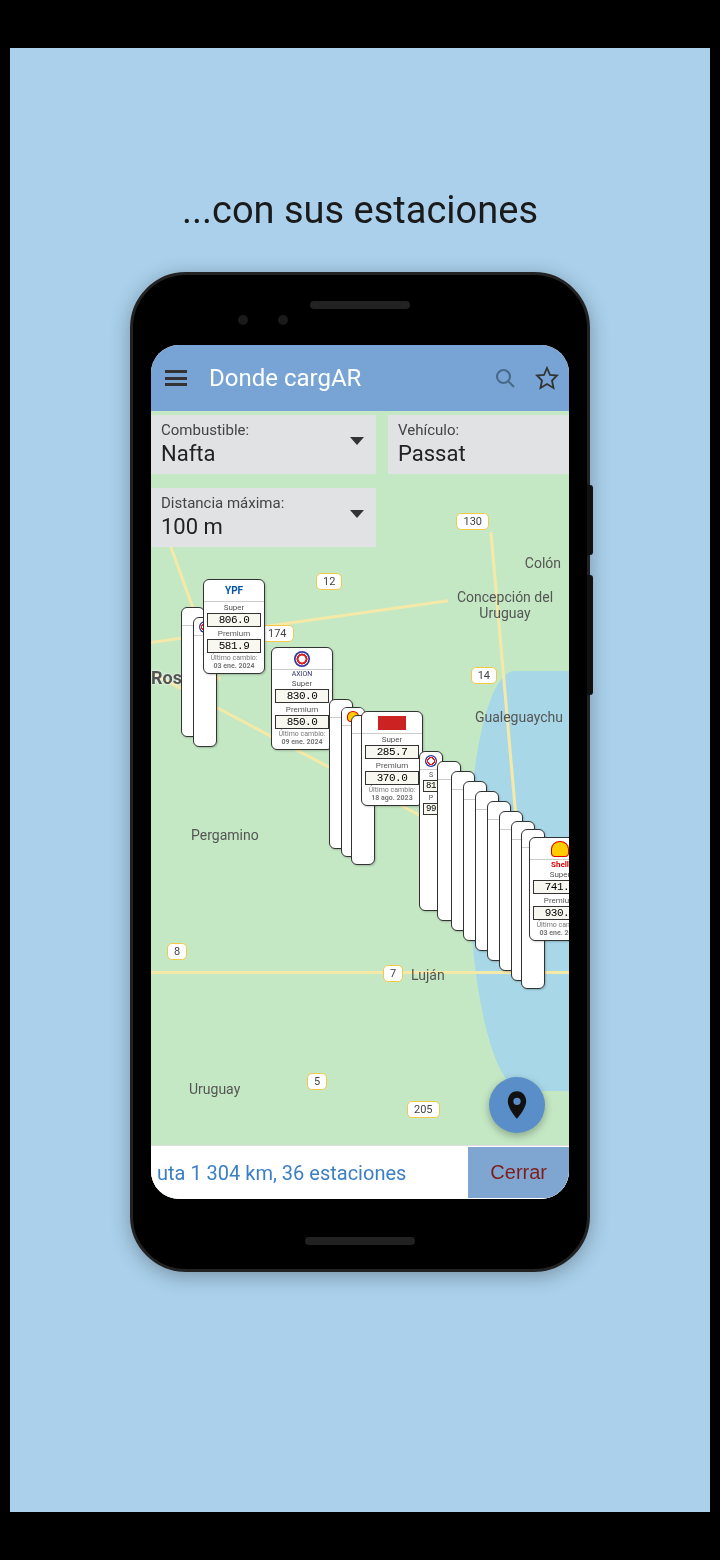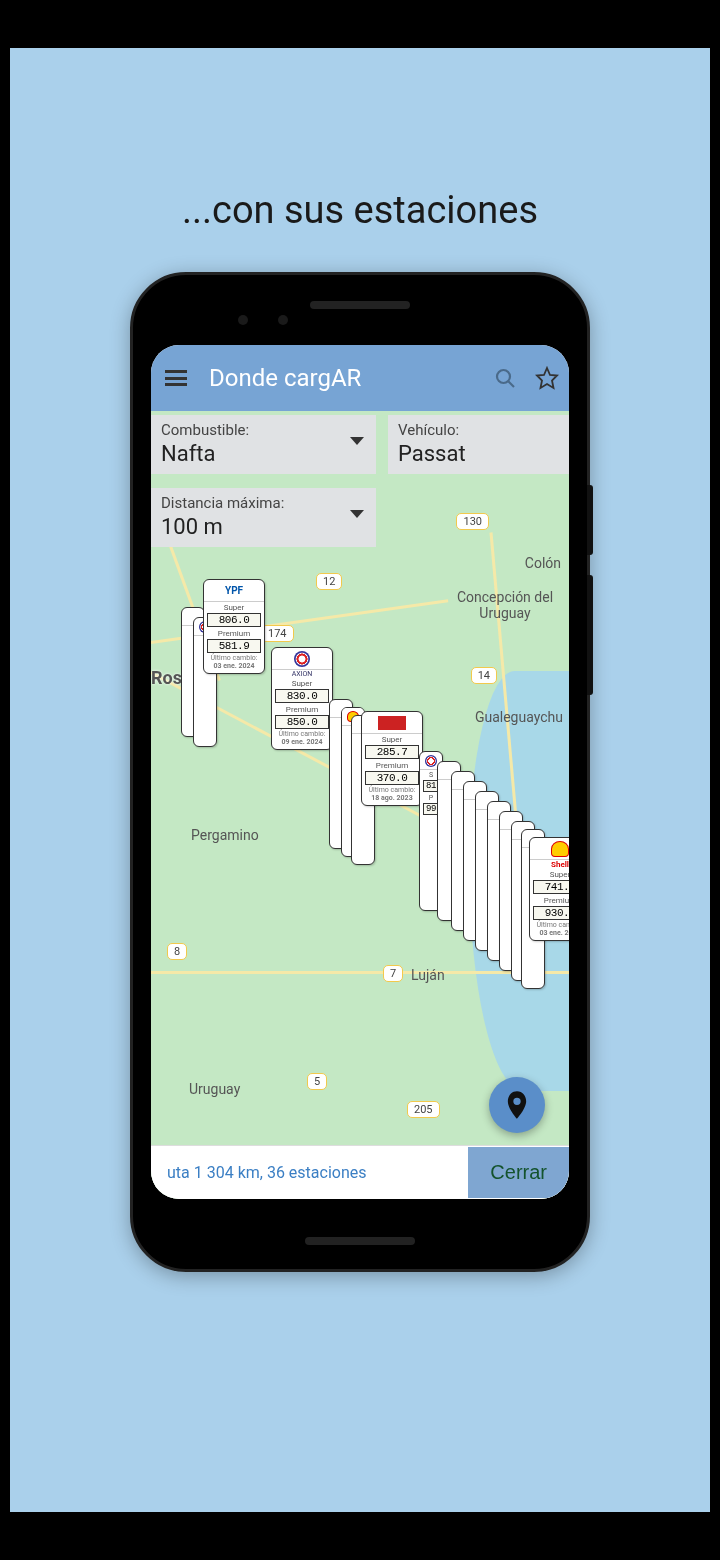--- a/index.html
+++ b/index.html
@@ -189,28 +189,28 @@
     height: 54px;
     background: #fff;
     display: flex;
     align-items: center;
     border-top: 1px solid #ddd;
     z-index: 40;
   }
   .route-info {
     flex: 1;
     color: #3b7fc4;
-    font-size: 16px;
-    padding-left: 16px;
+    font-size: 20px;
+    padding-left: 6px;
     white-space: nowrap;
     overflow: hidden;
   }
   .close-btn {
     background: #7fa6d1;
-    color: #14532d;
+    color: #7f1d1d;
     font-size: 20px;
     padding: 14px 22px;
     border: none;
   }
   
   .station {
     position: absolute;
     width: 62px;
     background: #fff;
     border: 1.5px solid #333;

